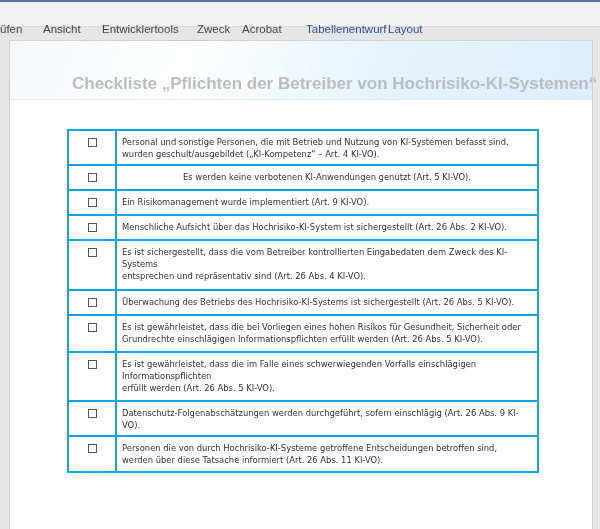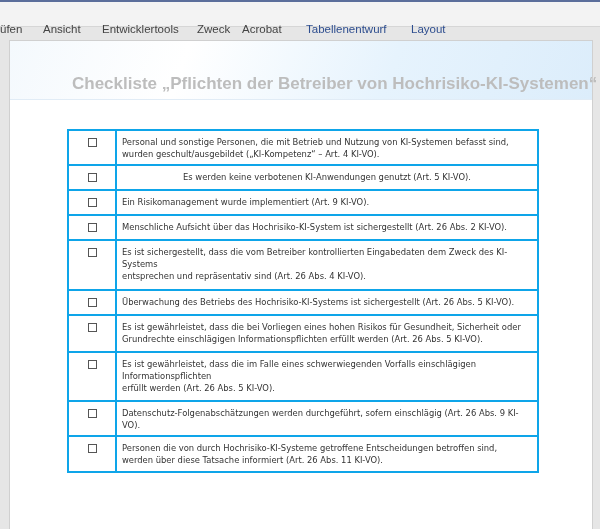--- a/index.html
+++ b/index.html
@@ -64,21 +64,21 @@
 </head>
 <body>
 
 <div class="ribbon">
   <span class="tab" style="left:0px">üfen</span>
   <span class="tab" style="left:43px">Ansicht</span>
   <span class="tab" style="left:102px">Entwicklertools</span>
   <span class="tab" style="left:197px">Zweck</span>
   <span class="tab" style="left:242px">Acrobat</span>
   <span class="tab context" style="left:306px">Tabellenentwurf</span>
-  <span class="tab context" style="left:411px">Layout</span>
+  <span class="tab context" style="left:388px">Layout</span>
 </div>
 
 <div class="page">
   <div class="header-band"></div>
   <div class="doc-title">Checkliste „Pflichten der Betreiber von Hochrisiko-KI-Systemen“</div>
 
   <table class="checklist">
     <tbody id="checklist-body">
         <tr style="height: 34px;">
           <td class="box-cell"><span class="cb"></span></td>

